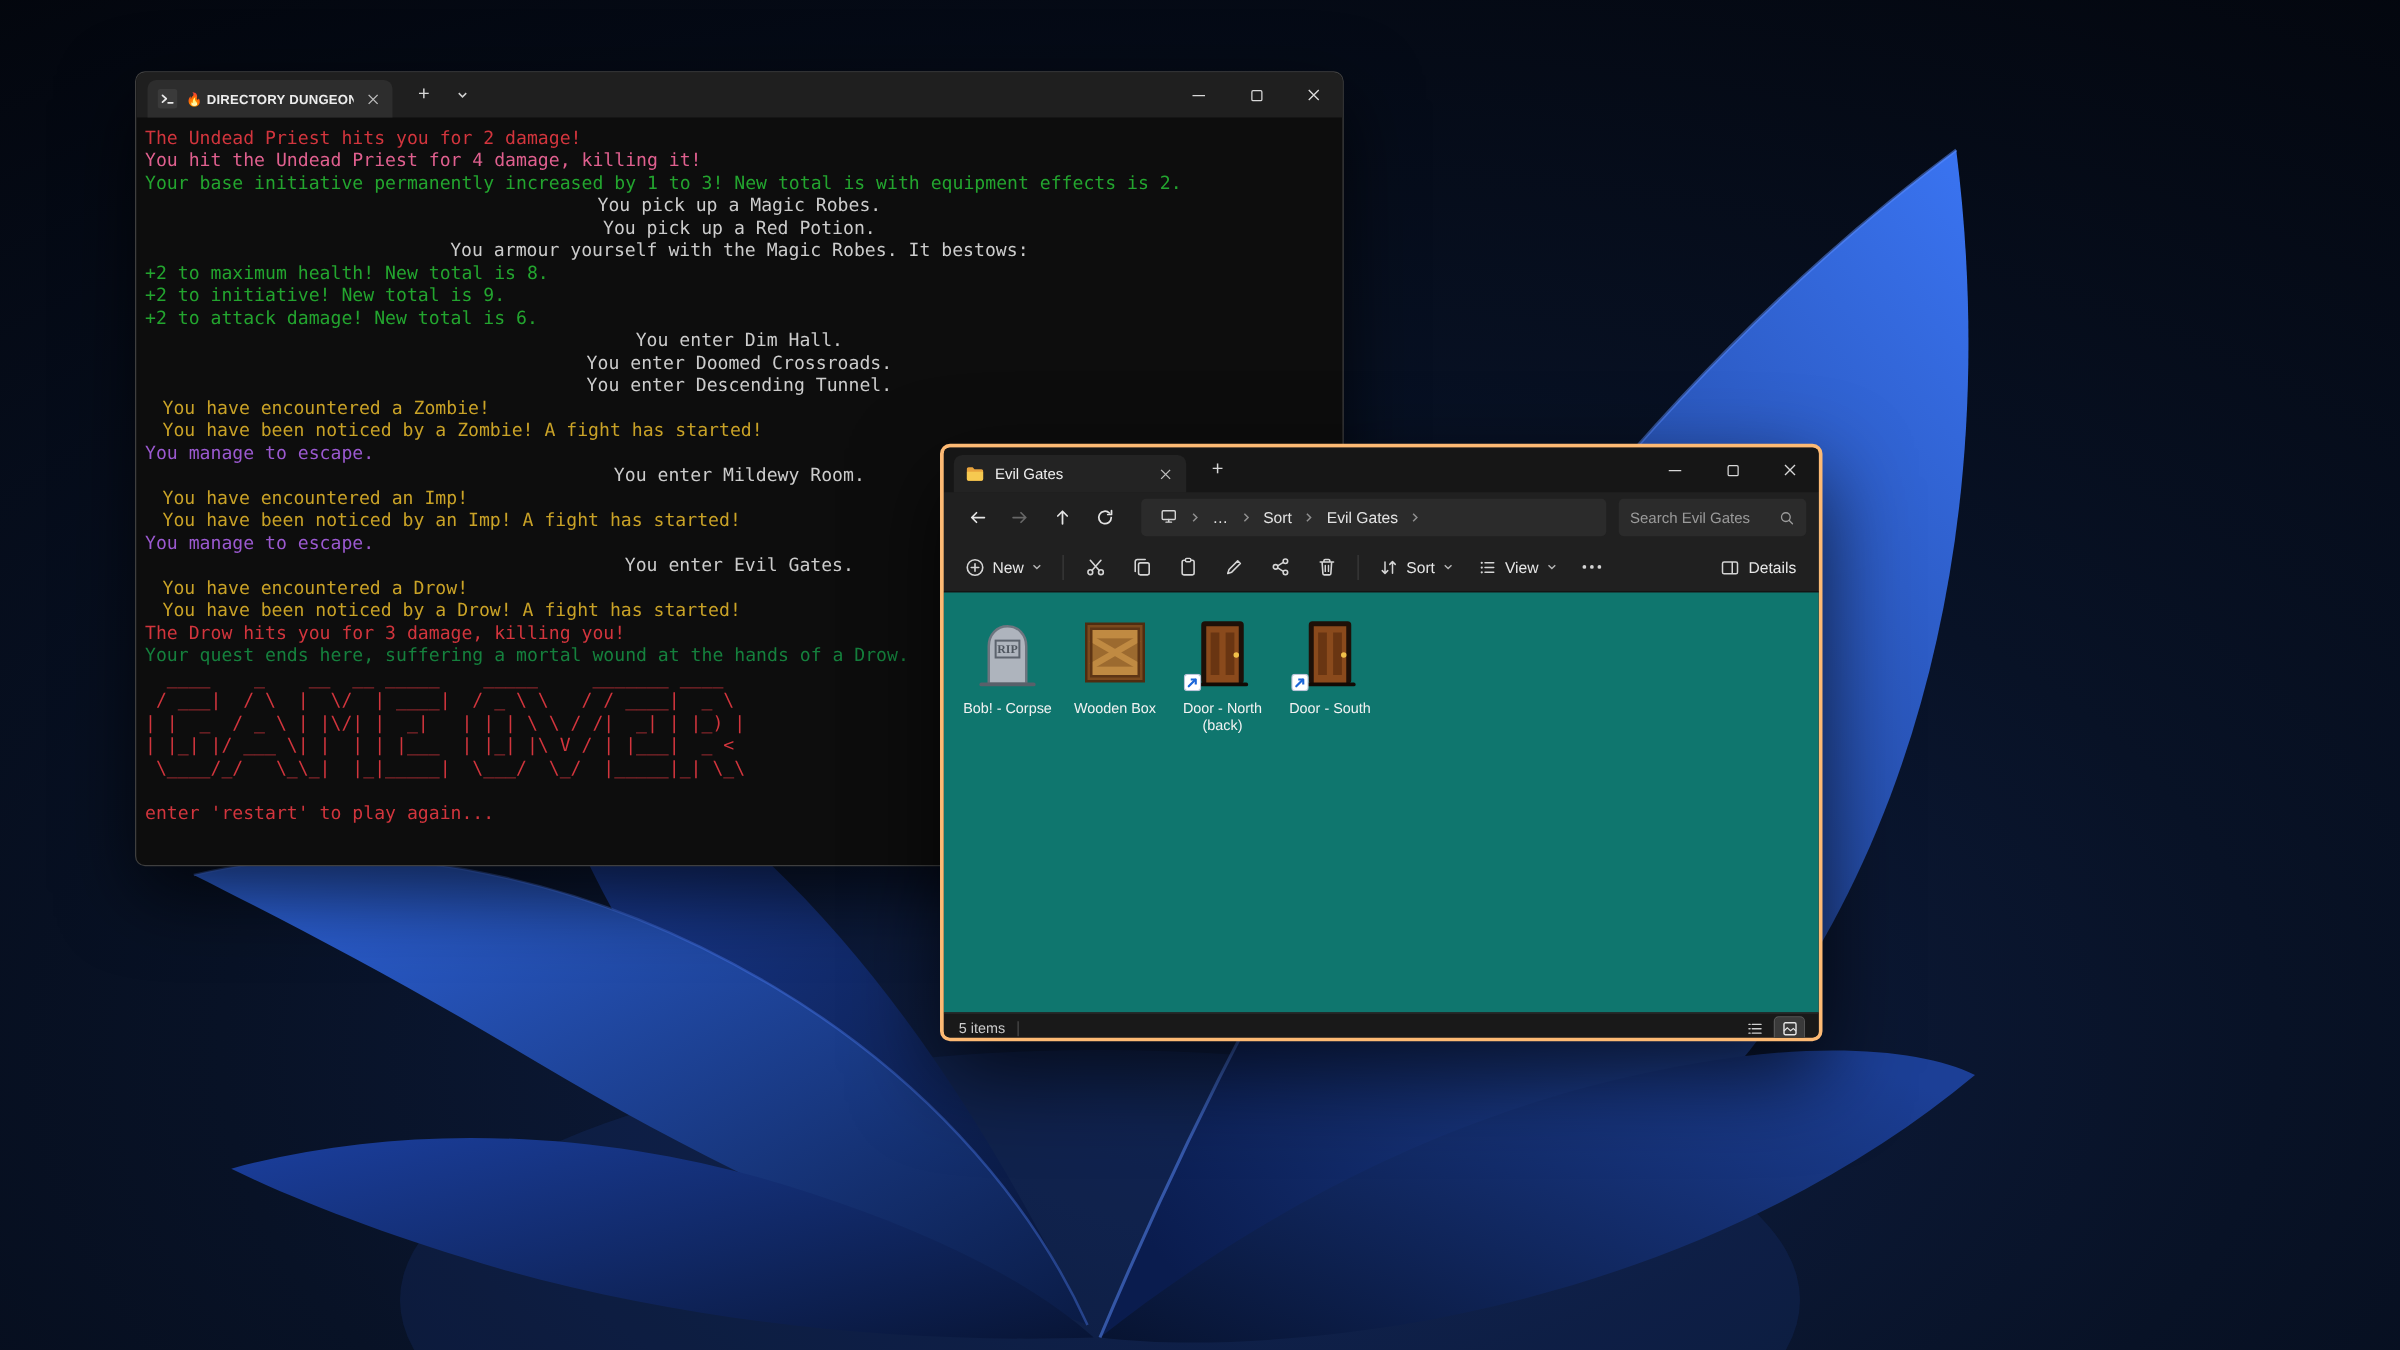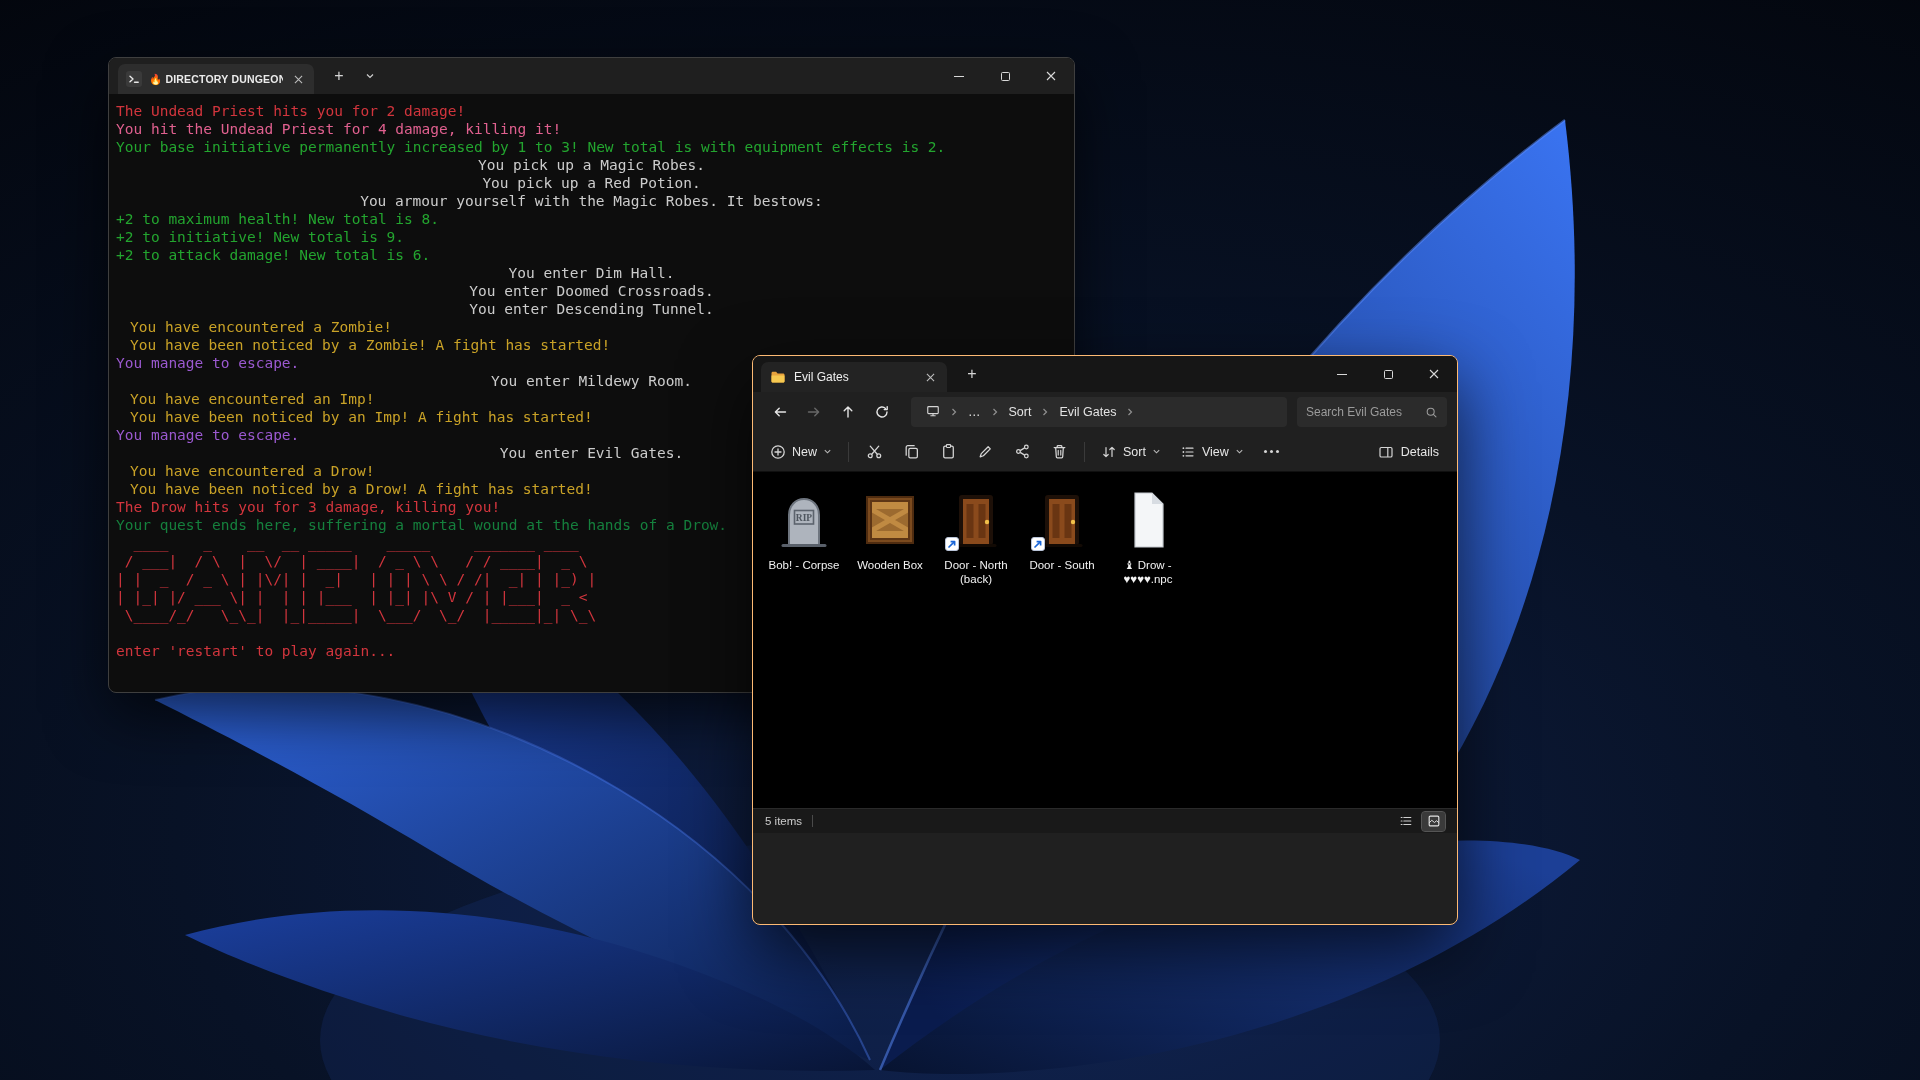--- a/index.html
+++ b/index.html
@@ -29,22 +29,22 @@
   .glyph-min { width:10px; height:1px; background:#d8d8d8; }
   .glyph-max { width:9px; height:9px; border:1px solid #d8d8d8; border-radius:1.5px; }
   .term-body { padding:8px 7px; cursor:text; }
   .tline { font-family:"DejaVu Sans Mono","Liberation Mono",monospace; font-size:14.5px;
            line-height:18px; white-space:pre; min-height:18px; color:#cccccc; }
   .c-red { color:#d2353d; } .c-pink { color:#e0608f; } .c-brightred { color:#15803d; }
   .c-green { color:#23a52f; } .c-yellow { color:#c9a227;margin-left:14px; } .c-purple { color:#9b59d0; }
   .c-white { color:#cccccc;text-align:center; }
 
   
-  .explorer { left:752px; top:355px; width:706px; height:570px; background:#202020; color:#e6e6e6;
-              border:1px solid #fdba74; box-shadow:0 26px 70px rgba(0,0,0,.7); z-index:3; }
+  .explorer { left:752px; top:355px; width:706px; height:478px; background:#202020; color:#e6e6e6;
+              border:3px solid #fdba74; box-shadow:0 26px 70px rgba(0,0,0,.7); z-index:3; }
   .exp-tabstrip { height:36px; background:#161616; display:flex; align-items:stretch; }
   .exp-tab { margin-left:8px; margin-top:6px; width:186px; background:#232323;
              border-radius:7px 7px 0 0; display:flex; align-items:center; padding:0 9px; gap:8px; }
   .exp-tab-title { font-size:12px; color:#f0f0f0; flex:1; white-space:nowrap; overflow:hidden; }
   .exp-navbar { height:40px; background:#202020; display:flex; align-items:center; padding:0 10px; }
   .nav-btn { width:34px; height:30px; display:flex; align-items:center; justify-content:center; border-radius:4px; }
   .breadcrumb { flex:1; height:30px; background:#2b2b2b; border-radius:4px; margin-left:12px;
                 display:flex; align-items:center; padding:0 8px; gap:1px; font-size:12.5px; color:#e3e3e3; }
   .crumb { padding:3px 7px; border-radius:3px; white-space:nowrap; }
   .crumb-sep { display:flex; align-items:center; padding:0 1px; }
@@ -54,21 +54,21 @@
                   color:#cfcfcf; font-size:12px; font-family:inherit; }
   .search-input::placeholder { color:#9b9b9b; }
   .exp-commandbar { height:40px; background:#202020; border-bottom:1px solid #101010;
                     display:flex; align-items:center; padding:0 8px; gap:1px; }
   .cmd-btn { display:flex; align-items:center; gap:6px; padding:6px 9px; border-radius:4px;
              font-size:12.5px; color:#e6e6e6; white-space:nowrap; }
   .cmd-icon-btn { width:36px; height:30px; display:flex; align-items:center; justify-content:center; border-radius:4px; }
   .cmd-divider { width:1px; height:20px; background:#3a3a3a; margin:0 6px; flex:0 0 auto; }
   .cmd-details { margin-left:auto; display:flex; align-items:center; gap:7px; padding:6px 10px;
                  font-size:12.5px; border-radius:4px; }
-  .exp-content { height:336px; background:#000000; padding:8px 24px 0 8px;
+  .exp-content { height:336px; background:#0f766e; padding:8px 24px 0 8px;
                  display:flex; align-items:flex-start; }
   .file-item { width:86px; display:flex; flex-direction:column; align-items:center;
                padding:8px 2px 4px 2px; border-radius:4px; }
   .file-icon { width:64px; height:64px; position:relative; margin-bottom:6px; flex:0 0 auto; }
   .file-icon svg.main { width:64px; height:64px; display:block; }
   .shortcut-badge { position:absolute; left:1px; bottom:1px; width:14px; height:14px; display:block; }
   .file-label { font-size:11.5px; line-height:14px; color:#f2f2f2; text-align:center;
                 max-width:84px; overflow-wrap:break-word; }
   .exp-statusbar { height:25px; background:#191919; border-top:1px solid #2a2a2a;
                    display:flex; align-items:center; padding:0 12px; font-size:11.5px; color:#cccccc; }
@@ -435,29 +435,20 @@
           <svg width="14" height="14" viewBox="0 0 14 14">
             <rect x="0.5" y="0.5" width="13" height="13" rx="2.5" fill="#ffffff" stroke="#b9c4d8"></rect>
             <path d="M4 10 9.2 4.8" stroke="#1a66d8" stroke-width="1.7" stroke-linecap="round"></path>
             <path d="M5.6 4.6h4v4" fill="none" stroke="#1a66d8" stroke-width="1.7" stroke-linejoin="round"></path>
           </svg>
         </span>
       </div>
       <div class="file-label">Door - South</div>
     </div>
 
-    <div class="file-item">
-      <div class="file-icon">
-        <svg class="main" viewBox="0 0 64 64">
-          <path d="M19 5h17l11 11v43H19z" fill="#f4f6f8" stroke="#c3c8ce" stroke-width="1.2"></path>
-          <path d="M36 5v11h11z" fill="#d7dce2"></path>
-        </svg>
-      </div>
-      <div class="file-label">♝ Drow - ♥♥♥♥.npc</div>
-    </div>
 
   </div>
 
   <div class="exp-statusbar">
     <span>5 items</span>
     <span class="status-sep"></span>
     <div class="status-right">
       <div class="status-viewbtn">
         <svg width="14" height="14" viewBox="0 0 16 16">
           <path d="M5.5 4h8M5.5 8h8M5.5 12h8" stroke="#cfcfcf" stroke-width="1.3" stroke-linecap="round"></path>

